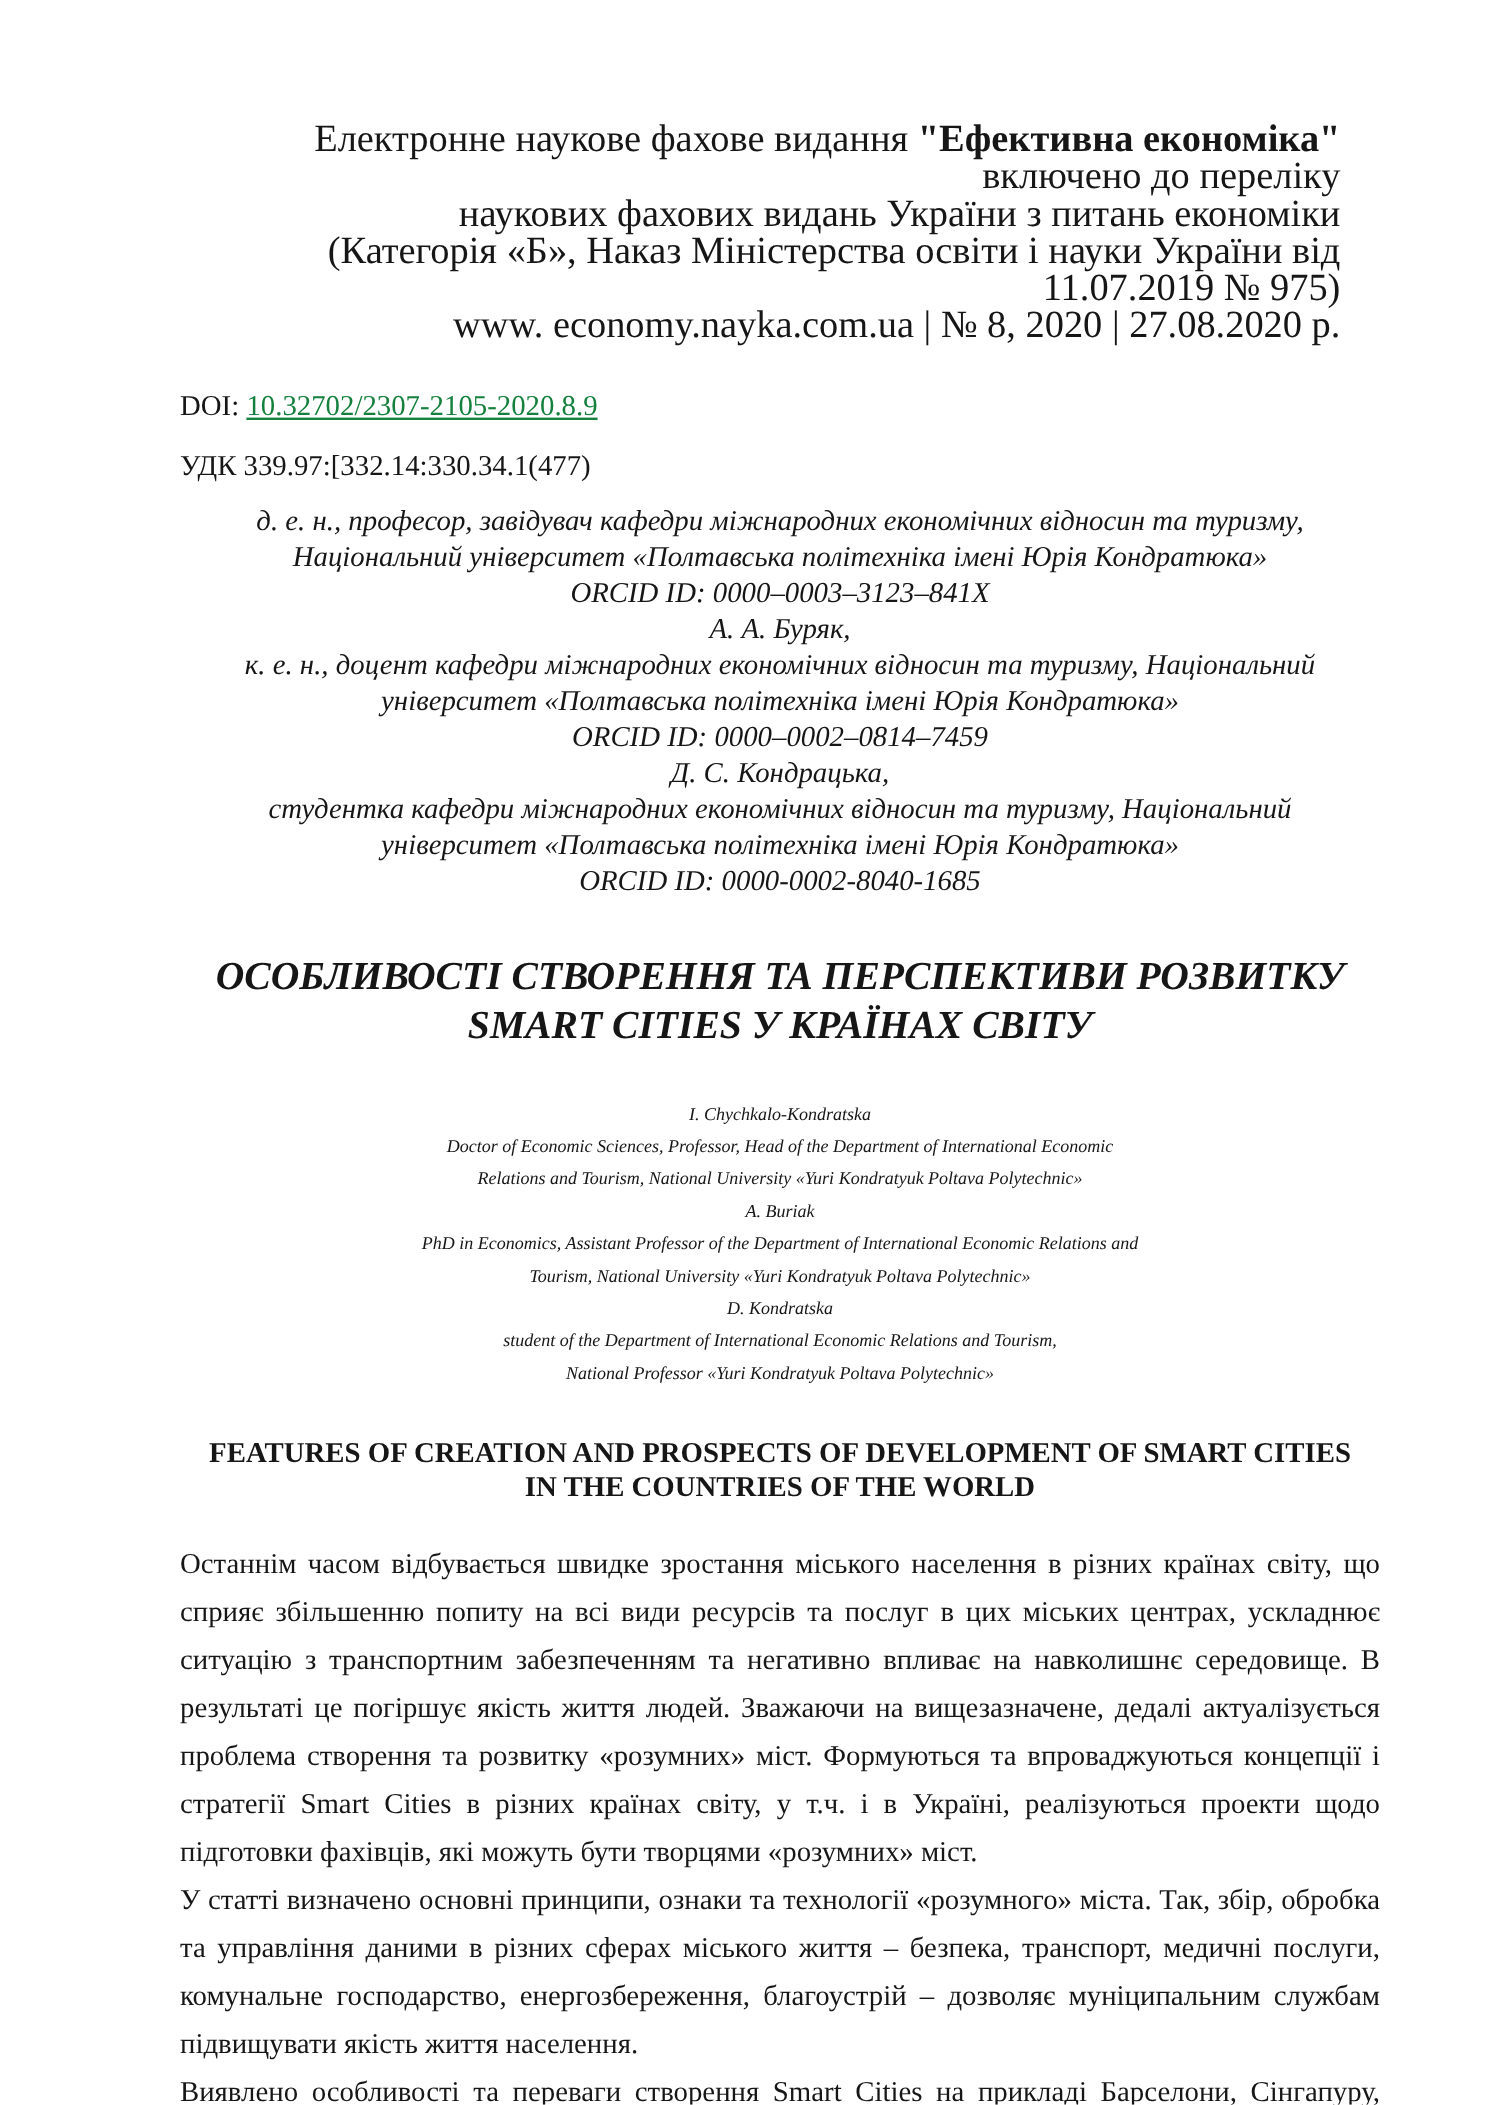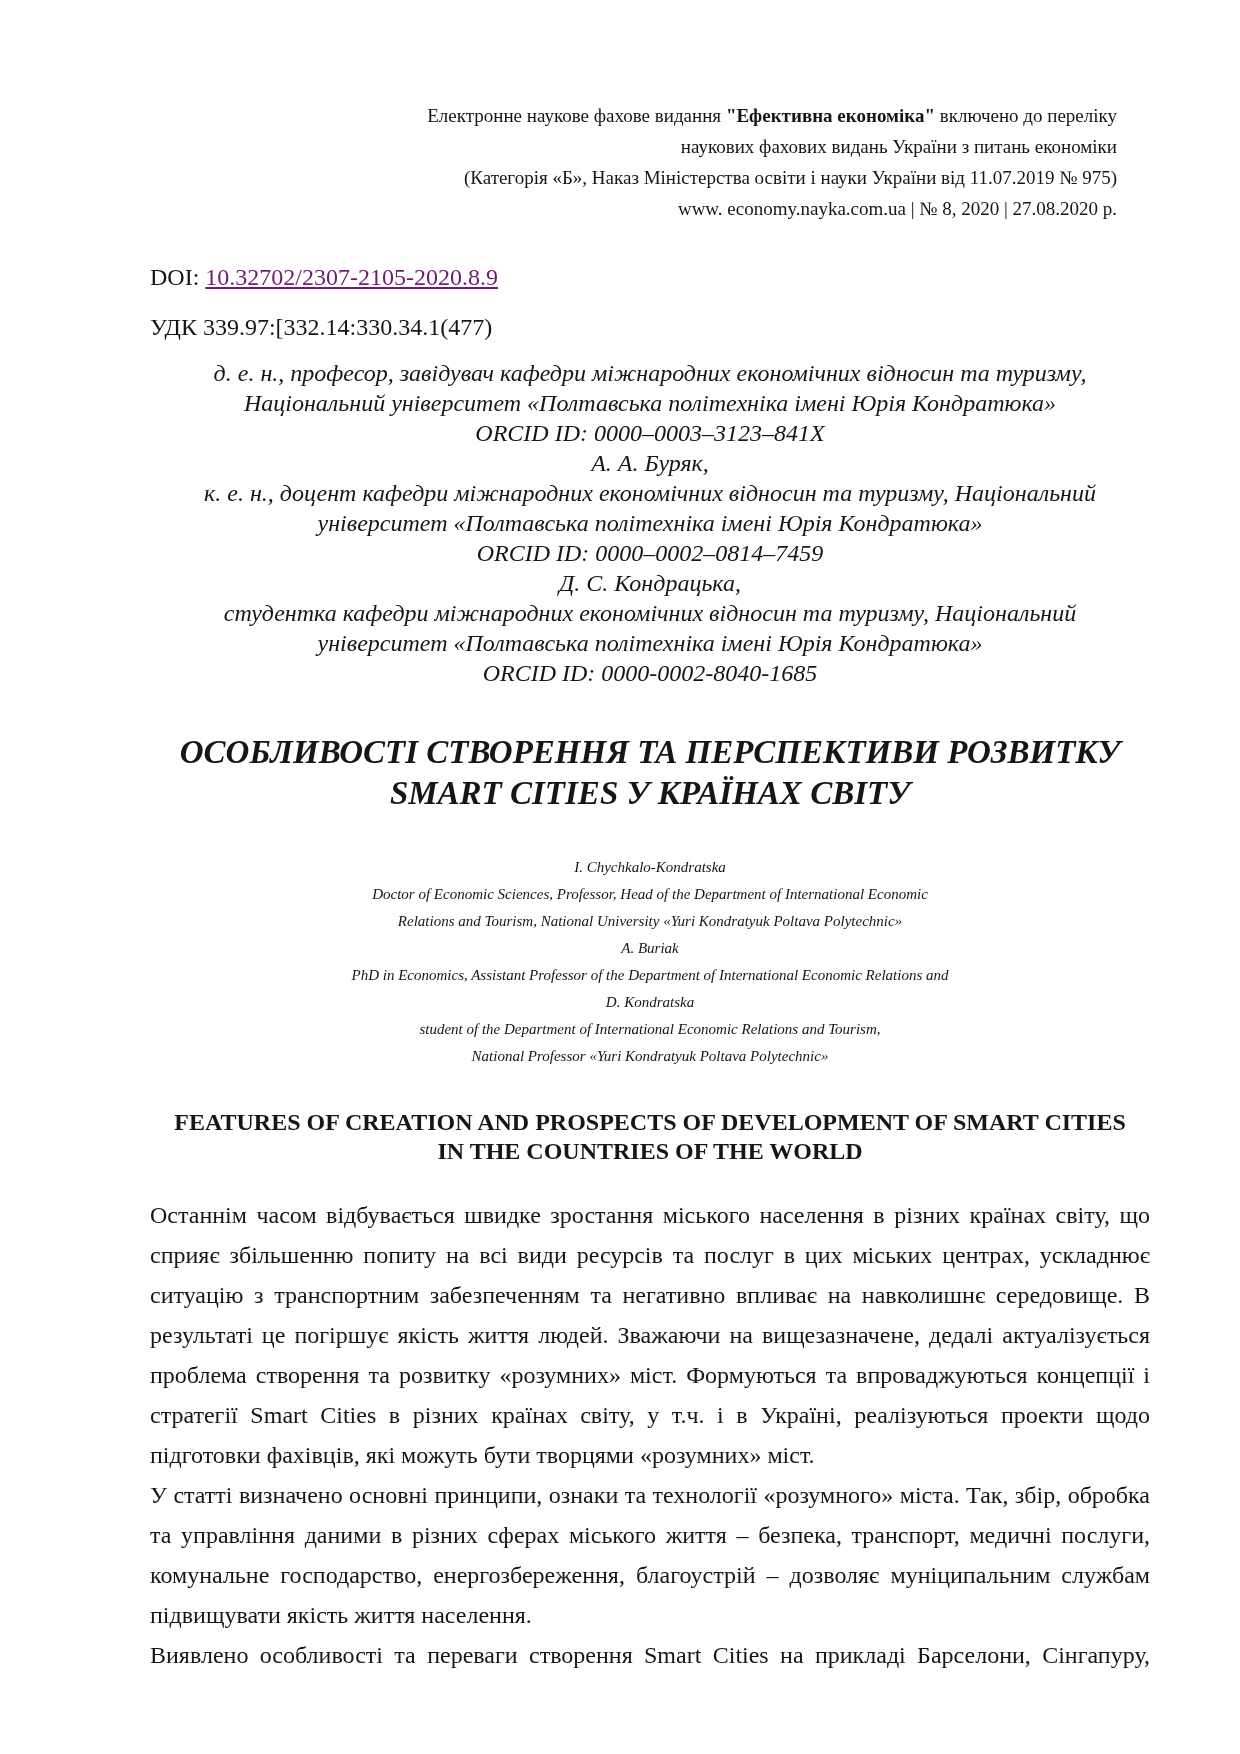--- a/index.html
+++ b/index.html
@@ -19,33 +19,33 @@
   .content {
     position: absolute;
     left: 150px;
     top: 100px;
     width: 1000px;
   }
   
   .journal-header {
     text-align: right;
     padding-right: 33px;
-    font-size: 19px;
+    font-size: 32px;
     line-height: 31px;
   }
   .journal-header .bold { font-weight: bold; }
   
   .doi-line {
     margin-top: 38px;
     font-size: 24px;
     line-height: 31px;
     text-align: left;
   }
   .doi-link {
-    color: #701a75;
+    color: #15803d;
     text-decoration: underline;
     cursor: pointer;
     text-align: center;
   }
   
   .udk-line {
     margin-top: 19px;
     font-size: 24px;
     line-height: 31px;
     text-align: left;
@@ -135,20 +135,21 @@
       <div>ОСОБЛИВОСТІ СТВОРЕННЯ ТА ПЕРСПЕКТИВИ РОЗВИТКУ</div>
       <div>SMART CITIES У КРАЇНАХ СВІТУ</div>
     </h1>
 
     <div class="authors-en">
       <div>I. Chychkalo-Kondratska</div>
       <div>Doctor of Economic Sciences, Professor, Head of the Department of International Economic</div>
       <div>Relations and Tourism, National University «Yuri Kondratyuk Poltava Polytechnic»</div>
       <div>A. Buriak</div>
       <div>PhD in Economics, Assistant Professor of the Department of International Economic Relations and</div>
+      <div>Tourism, National University «Yuri Kondratyuk Poltava Polytechnic»</div>
       <div>D. Kondratska</div>
       <div>student of the Department of International Economic Relations and Tourism,</div>
       <div>National Professor «Yuri Kondratyuk Poltava Polytechnic»</div>
     </div>
 
     <h2 class="title-en" style="margin-bottom:0;">
       <div>FEATURES OF CREATION AND PROSPECTS OF DEVELOPMENT OF SMART CITIES</div>
       <div>IN THE COUNTRIES OF THE WORLD</div>
     </h2>
 

